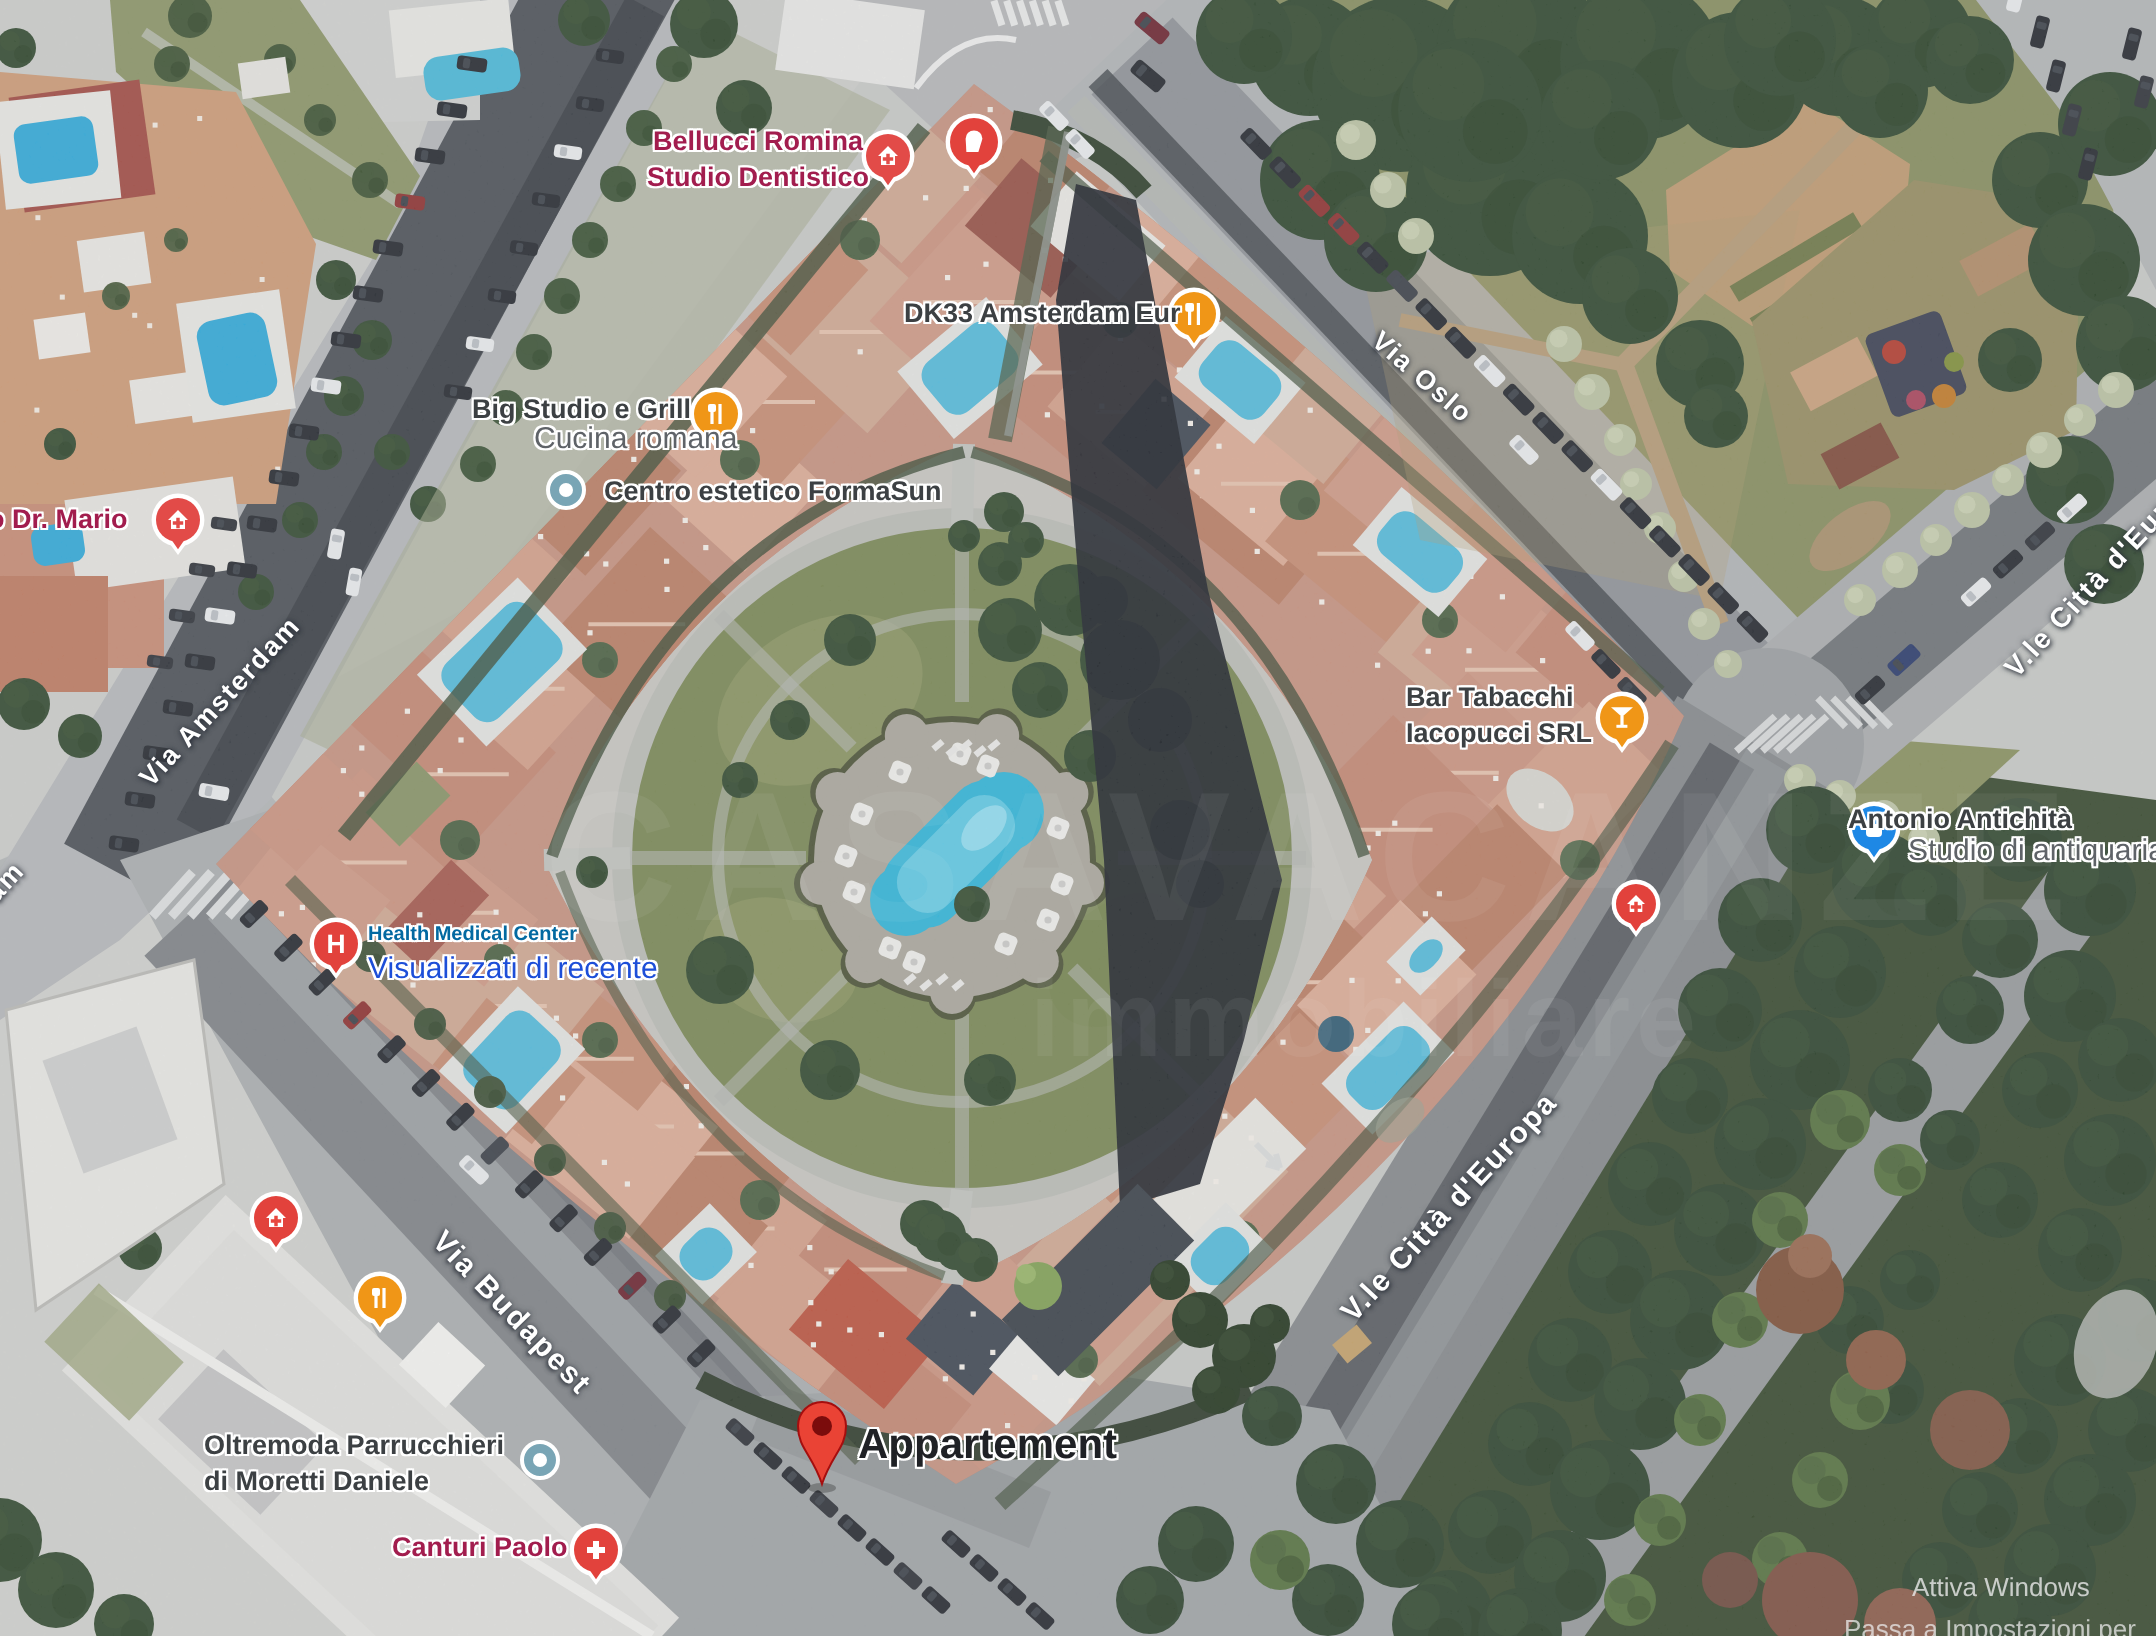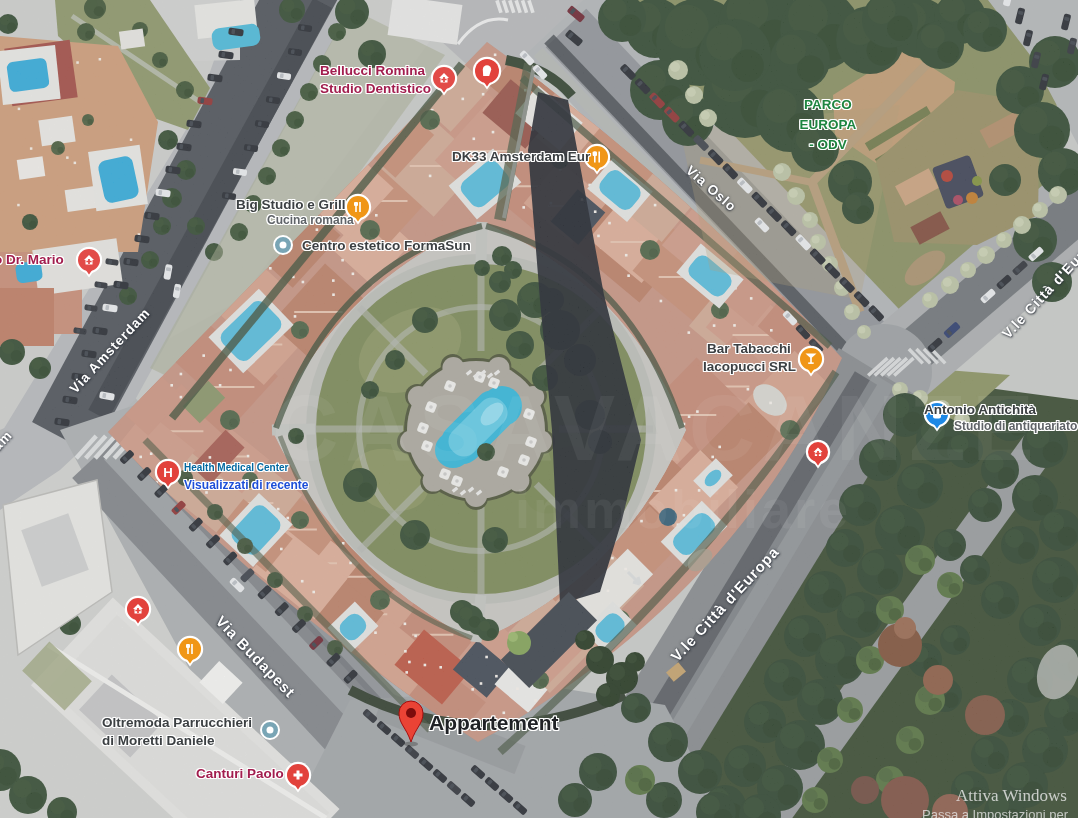--- a/index.html
+++ b/index.html
@@ -1,18 +1,18 @@
 <!DOCTYPE html>
 <html><head><meta charset="utf-8"><style>
 html,body{margin:0;padding:0;background:#fff}
 #map{position:relative;width:1078px;height:818px;overflow:hidden;font-family:"Liberation Sans",sans-serif;background:#c6c8c6}
 #map svg.bg{position:absolute;left:0;top:0}
 .ic{position:absolute;left:0;top:0}
 .lb{position:absolute;font-weight:bold;font-size:13.5px;line-height:18px;white-space:nowrap}
-.lb.sm{font-size:12px;font-weight:bold;line-height:14px}
+.lb.sm{font-size:15px;font-weight:normal;line-height:14px}
 .lb.rd{color:#fff;font-size:13.5px;letter-spacing:1px}
 </style></head><body>
 <div id="map">
 <svg class="bg" width="1078" height="818" viewBox="0 0 1078 818">
 <defs>
         <filter id="grain" x="0" y="0" width="100%" height="100%">
           <feTurbulence type="fractalNoise" baseFrequency="0.55" numOctaves="2" seed="7" stitchTiles="stitch"></feTurbulence>
           <feColorMatrix type="matrix" values="0 0 0 0 0.5  0 0 0 0 0.5  0 0 0 0 0.5  0.9 0.9 0.9 0 0"></feColorMatrix>
         </filter>
       </defs>
@@ -1376,36 +1376,35 @@
         <path d="M 294.8,785 L 298,789.6 L 301.2,785 Z" fill="#e2423c"></path>
         <path d="M 293.5,773.5 h 3.0 v -3.0 h 3.0 v 3.0 h 3.0 v 3.0 h -3.0 v 3.0 h -3.0 v -3.0 h -3.0 z" fill="#fff"></path>
       </g>
       <g>
         <ellipse cx="411" cy="744" rx="7" ry="2.5" fill="rgba(0,0,0,0.25)"></ellipse>
         <path d="M 411,742 C 406,727 399,724 399,713 a 12,12 0 1 1 24,0 c 0,11 -7,14 -12,29 z" fill="#ea4335" stroke="#a50e0e" stroke-width="1"></path>
         <circle cx="411" cy="713" r="5" fill="#7b0c0c"></circle>
       </g>
     </svg>
 
-<div class="lb" style="left:320px;top:62px;width:118px;text-align:left;color:#a21d4e;text-shadow:-1px -1px 0 #fff,1px -1px 0 #fff,-1px 1px 0 #fff,1px 1px 0 #fff,0 -1px 0 #fff,0 1px 0 #fff,-1px 0 0 #fff,1px 0 0 #fff">Bellucci Romina<br>Studio Dentistico</div>
+<div class="lb" style="left:320px;top:62px;width:118px;text-align:center;color:#a21d4e;text-shadow:-1px -1px 0 #fff,1px -1px 0 #fff,-1px 1px 0 #fff,1px 1px 0 #fff,0 -1px 0 #fff,0 1px 0 #fff,-1px 0 0 #fff,1px 0 0 #fff">Bellucci Romina<br>Studio Dentistico</div>
 <div class="lb" style="left:452px;top:148px;color:#3c4043;text-shadow:-1px -1px 0 #fff,1px -1px 0 #fff,-1px 1px 0 #fff,1px 1px 0 #fff,0 -1px 0 #fff,0 1px 0 #fff,-1px 0 0 #fff,1px 0 0 #fff">DK33 Amsterdam Eur</div>
 <div class="lb" style="left:236px;top:196px;color:#3c4043;text-shadow:-1px -1px 0 #fff,1px -1px 0 #fff,-1px 1px 0 #fff,1px 1px 0 #fff,0 -1px 0 #fff,0 1px 0 #fff,-1px 0 0 #fff,1px 0 0 #fff">Big Studio e Grill</div>
 <div class="lb sm" style="left:267px;top:213px;color:#5f6368;text-shadow:-1px -1px 0 #fff,1px -1px 0 #fff,-1px 1px 0 #fff,1px 1px 0 #fff,0 -1px 0 #fff,0 1px 0 #fff,-1px 0 0 #fff,1px 0 0 #fff">Cucina romana</div>
 <div class="lb" style="left:302px;top:237px;color:#3c4043;text-shadow:-1px -1px 0 #fff,1px -1px 0 #fff,-1px 1px 0 #fff,1px 1px 0 #fff,0 -1px 0 #fff,0 1px 0 #fff,-1px 0 0 #fff,1px 0 0 #fff">Centro estetico FormaSun</div>
 <div class="lb" style="left:-6px;top:251px;color:#a21d4e;text-shadow:-1px -1px 0 #fff,1px -1px 0 #fff,-1px 1px 0 #fff,1px 1px 0 #fff,0 -1px 0 #fff,0 1px 0 #fff,-1px 0 0 #fff,1px 0 0 #fff">o Dr. Mario</div>
-<div class="lb" style="left:788px;top:95px;width:80px;text-align:center;color:#1e8540;line-height:20px;text-shadow:-1px -1px 0 #fff,1px -1px 0 #fff,-1px 1px 0 #fff,1px 1px 0 #fff,0 -1px 0 #fff,0 1px 0 #fff,-1px 0 0 #fff,1px 0 0 #fff">PARCO<br>EUROPA<br>- ODV</div>
 <div class="lb rd" style="left:680px;top:180px;transform:rotate(41deg);text-shadow:0 1px 2px rgba(40,45,55,.95),0 0 3px rgba(40,45,55,.7)">Via Oslo</div>
 <div class="lb rd" style="left:55px;top:342px;transform:rotate(-47deg);text-shadow:0 1px 2px rgba(40,45,55,.95),0 0 3px rgba(40,45,55,.7)">Via Amsterdam</div>
-<div class="lb" style="left:703px;top:340px;width:92px;text-align:center;color:#3c4043;line-height:18px;text-shadow:-1px -1px 0 #fff,1px -1px 0 #fff,-1px 1px 0 #fff,1px 1px 0 #fff,0 -1px 0 #fff,0 1px 0 #fff,-1px 0 0 #fff,1px 0 0 #fff">Bar Tabacchi<br>Iacopucci SRL</div>
+<div class="lb" style="left:703px;top:340px;width:92px;text-align:left;color:#3c4043;line-height:18px;text-shadow:-1px -1px 0 #fff,1px -1px 0 #fff,-1px 1px 0 #fff,1px 1px 0 #fff,0 -1px 0 #fff,0 1px 0 #fff,-1px 0 0 #fff,1px 0 0 #fff">Bar Tabacchi<br>Iacopucci SRL</div>
 <div class="lb" style="left:924px;top:401px;color:#3c4043;text-shadow:-1px -1px 0 #fff,1px -1px 0 #fff,-1px 1px 0 #fff,1px 1px 0 #fff,0 -1px 0 #fff,0 1px 0 #fff,-1px 0 0 #fff,1px 0 0 #fff">Antonio Antichità</div>
 <div class="lb sm" style="left:954px;top:419px;color:#5f6368;text-shadow:-1px -1px 0 #fff,1px -1px 0 #fff,-1px 1px 0 #fff,1px 1px 0 #fff,0 -1px 0 #fff,0 1px 0 #fff,-1px 0 0 #fff,1px 0 0 #fff">Studio di antiquariato</div>
 <div class="lb" style="left:184px;top:459px;color:#0369a1;font-size:10px;text-shadow:-1px -1px 0 #fff,1px -1px 0 #fff,-1px 1px 0 #fff,1px 1px 0 #fff,0 -1px 0 #fff,0 1px 0 #fff,-1px 0 0 #fff,1px 0 0 #fff">Health Medical Center</div>
 <div class="lb sm" style="left:184px;top:478px;color:#1d4ed8;text-shadow:-1px -1px 0 #fff,1px -1px 0 #fff,-1px 1px 0 #fff,1px 1px 0 #fff,0 -1px 0 #fff,0 1px 0 #fff,-1px 0 0 #fff,1px 0 0 #fff">Visualizzati di recente</div>
 <div class="lb rd" style="left:202px;top:648px;transform:rotate(46deg);font-size:15px;text-shadow:0 1px 2px rgba(40,45,55,.95),0 0 3px rgba(40,45,55,.7)">Via Budapest</div>
 <div class="lb rd" style="left:650px;top:595px;transform:rotate(-47deg);font-size:15px;text-shadow:0 1px 2px rgba(40,45,55,.95),0 0 3px rgba(40,45,55,.7)">V.le Città d'Europa</div>
 <div class="lb rd" style="left:985px;top:282px;transform:rotate(-47deg);font-size:14px;text-shadow:0 1px 2px rgba(40,45,55,.95),0 0 3px rgba(40,45,55,.7)">V.le Città d'Euro</div>
 <div class="lb" style="left:102px;top:714px;width:150px;text-align:left;color:#3c4043;line-height:18px;text-shadow:-1px -1px 0 #fff,1px -1px 0 #fff,-1px 1px 0 #fff,1px 1px 0 #fff,0 -1px 0 #fff,0 1px 0 #fff,-1px 0 0 #fff,1px 0 0 #fff">Oltremoda Parrucchieri<br>di Moretti Daniele</div>
 <div class="lb" style="left:196px;top:765px;color:#a21d4e;text-shadow:-1px -1px 0 #fff,1px -1px 0 #fff,-1px 1px 0 #fff,1px 1px 0 #fff,0 -1px 0 #fff,0 1px 0 #fff,-1px 0 0 #fff,1px 0 0 #fff">Canturi Paolo</div>
 <div class="lb" style="left:429px;top:714px;color:#1f2125;font-size:21px;text-shadow:-1px -1px 0 #fff,1px -1px 0 #fff,-1px 1px 0 #fff,1px 1px 0 #fff,0 -1px 0 #fff,0 1px 0 #fff,-1px 0 0 #fff,1px 0 0 #fff">Appartement</div>
 <div class="lb rd" style="left:-8px;top:432px;transform:rotate(-47deg);text-shadow:0 1px 2px rgba(40,45,55,.95),0 0 3px rgba(40,45,55,.7)">am</div>
-<div style="position:absolute;left:956px;top:786px;color:rgba(235,235,235,.8);font-size:17px;font-family:Liberation Serif, serif;">Attiva Windows</div>
+<div style="position:absolute;left:956px;top:786px;color:rgba(235,235,235,.8);font-size:13px;">Attiva Windows</div>
 <div style="position:absolute;left:922px;top:807px;color:rgba(235,235,235,.75);font-size:13px;">Passa a Impostazioni per attivare</div>
 
 </div>
 </body></html>

